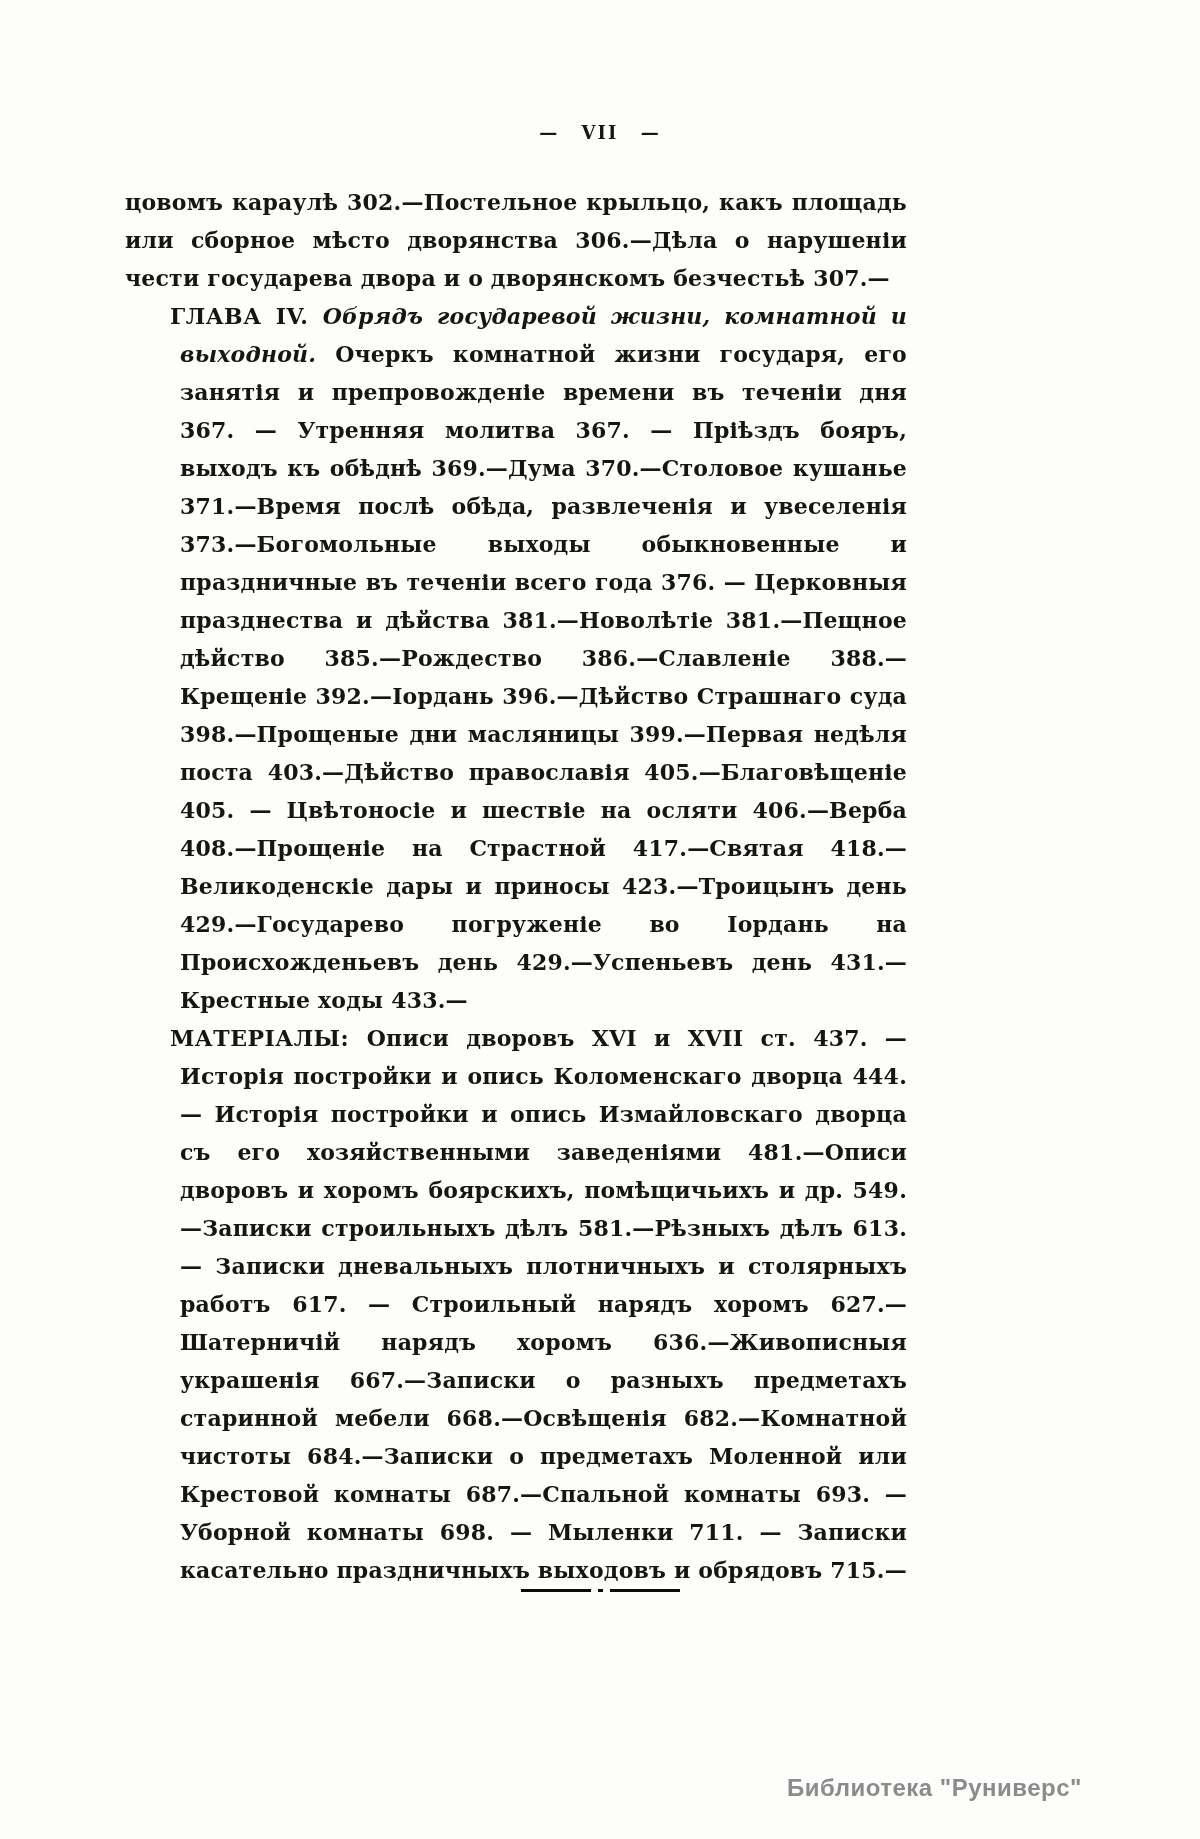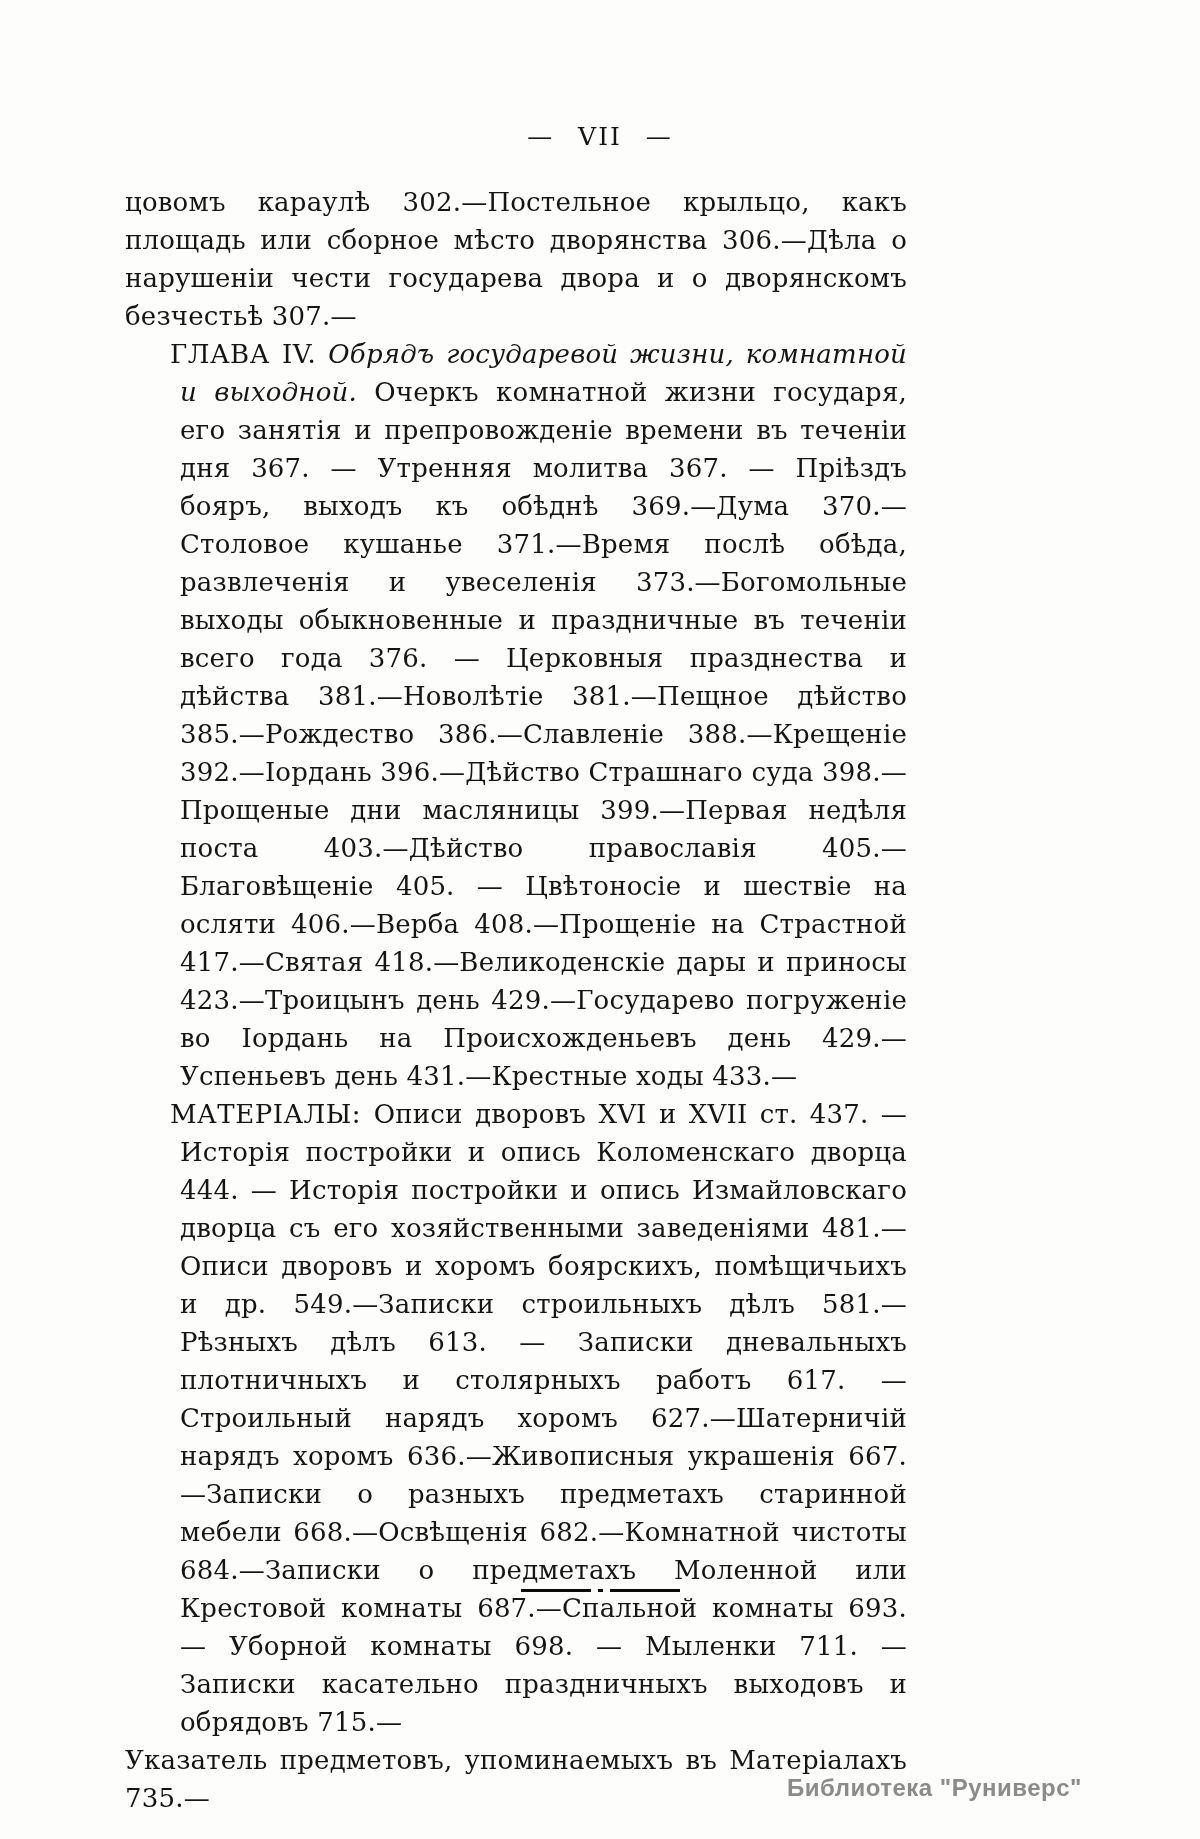--- a/index.html
+++ b/index.html
@@ -15,34 +15,35 @@
   .page {
     position: absolute;
     inset: 0;
   }
   .page-header {
     position: absolute;
     top: 122px;
     left: 0;
     right: 0;
     text-align: center;
-    font-size: 25px;
-    font-weight: normal;
+    font-size: 18px;
+    font-weight: bold;
     letter-spacing: 2px;
     word-spacing: 14px;
   }
   .content {
     position: absolute;
     left: 125px;
     top: 183px;
     width: 782px;
-    font-size: 26px;
+    font-size: 22px;
     line-height: 38px;
     text-align: justify;
     letter-spacing: 0.2px;
+    font-weight: bold;
   }
   .content p { margin: 0; }
   .p-continuation {
     margin-left: 55px;
     margin-bottom: 50px;
   }
   .p-hanging {
     padding-left: 55px;
     text-indent: -55px;
   }
@@ -89,21 +90,20 @@
   <div class="page-header">— VII —</div>
 
   <div class="content">
 
     <p class="p-continuation"><span>цовомъ караулѣ 302.—Постельное крыльцо, какъ площадь или сборное мѣсто дворянства 306.—Дѣла о нарушеніи чести государева двора и о дворянскомъ безчестьѣ 307.—</span></p>
 
     <p class="p-hanging p-chapter"><span class="chapter-label">ГЛАВА IV. </span><span class="chapter-title">Обрядъ государевой жизни, комнатной и выходной.</span><span> Очеркъ комнатной жизни государя, его занятія и препровожденіе времени въ теченіи дня 367. — Утренняя молитва 367. — Пріѣздъ бояръ, выходъ къ обѣднѣ 369.—Дума 370.—Столовое кушанье 371.—Время послѣ обѣда, развлеченія и увеселенія 373.—Богомольные выходы обыкновенные и праздничные въ теченіи всего года 376. — Церковныя празднества и дѣйства 381.—Новолѣтіе 381.—Пещное дѣйство 385.—Рождество 386.—Славленіе 388.—Крещеніе 392.—Іордань 396.—Дѣйство Страшнаго суда 398.—Прощеные дни масляницы 399.—Первая недѣля поста 403.—Дѣйство православія 405.—Благовѣщеніе 405. — Цвѣтоносіе и шествіе на осляти 406.—Верба 408.—Прощеніе на Страстной 417.—Святая 418.—Великоденскіе дары и приносы 423.—Троицынъ день 429.—Государево погруженіе во Іордань на Происхожденьевъ день 429.—Успеньевъ день 431.—Крестные ходы 433.—</span></p>
 
     <p class="p-hanging p-materials"><span class="chapter-label">МАТЕРІАЛЫ: </span><span>Описи дворовъ XVI и XVII ст. 437. — Исторія постройки и опись Коломенскаго дворца 444. — Исторія постройки и опись Измайловскаго дворца съ его хозяйственными заведеніями 481.—Описи дворовъ и хоромъ боярскихъ, помѣщичьихъ и др. 549.—Записки строильныхъ дѣлъ 581.—Рѣзныхъ дѣлъ 613. — Записки дневальныхъ плотничныхъ и столярныхъ работъ 617. — Строильный нарядъ хоромъ 627.—Шатерничій нарядъ хоромъ 636.—Живописныя украшенія 667.—Записки о разныхъ предметахъ старинной мебели 668.—Освѣщенія 682.—Комнатной чистоты 684.—Записки о предметахъ Моленной или Крестовой комнаты 687.—Спальной комнаты 693. — Уборной комнаты 698. — Мыленки 711. — Записки касательно праздничныхъ выходовъ и обрядовъ 715.—</span></p>
 
-    <p class="p-index"><span>Указатель предметовъ, упоминаемыхъ въ Матеріалахъ 735.—</span></p>
 
   </div>
 
   <div class="divider">
     <span class="rule"></span>
     <span class="dot"></span>
     <span class="rule"></span>
   </div>
 
   <div class="watermark">Библиотека "Руниверс"</div>

